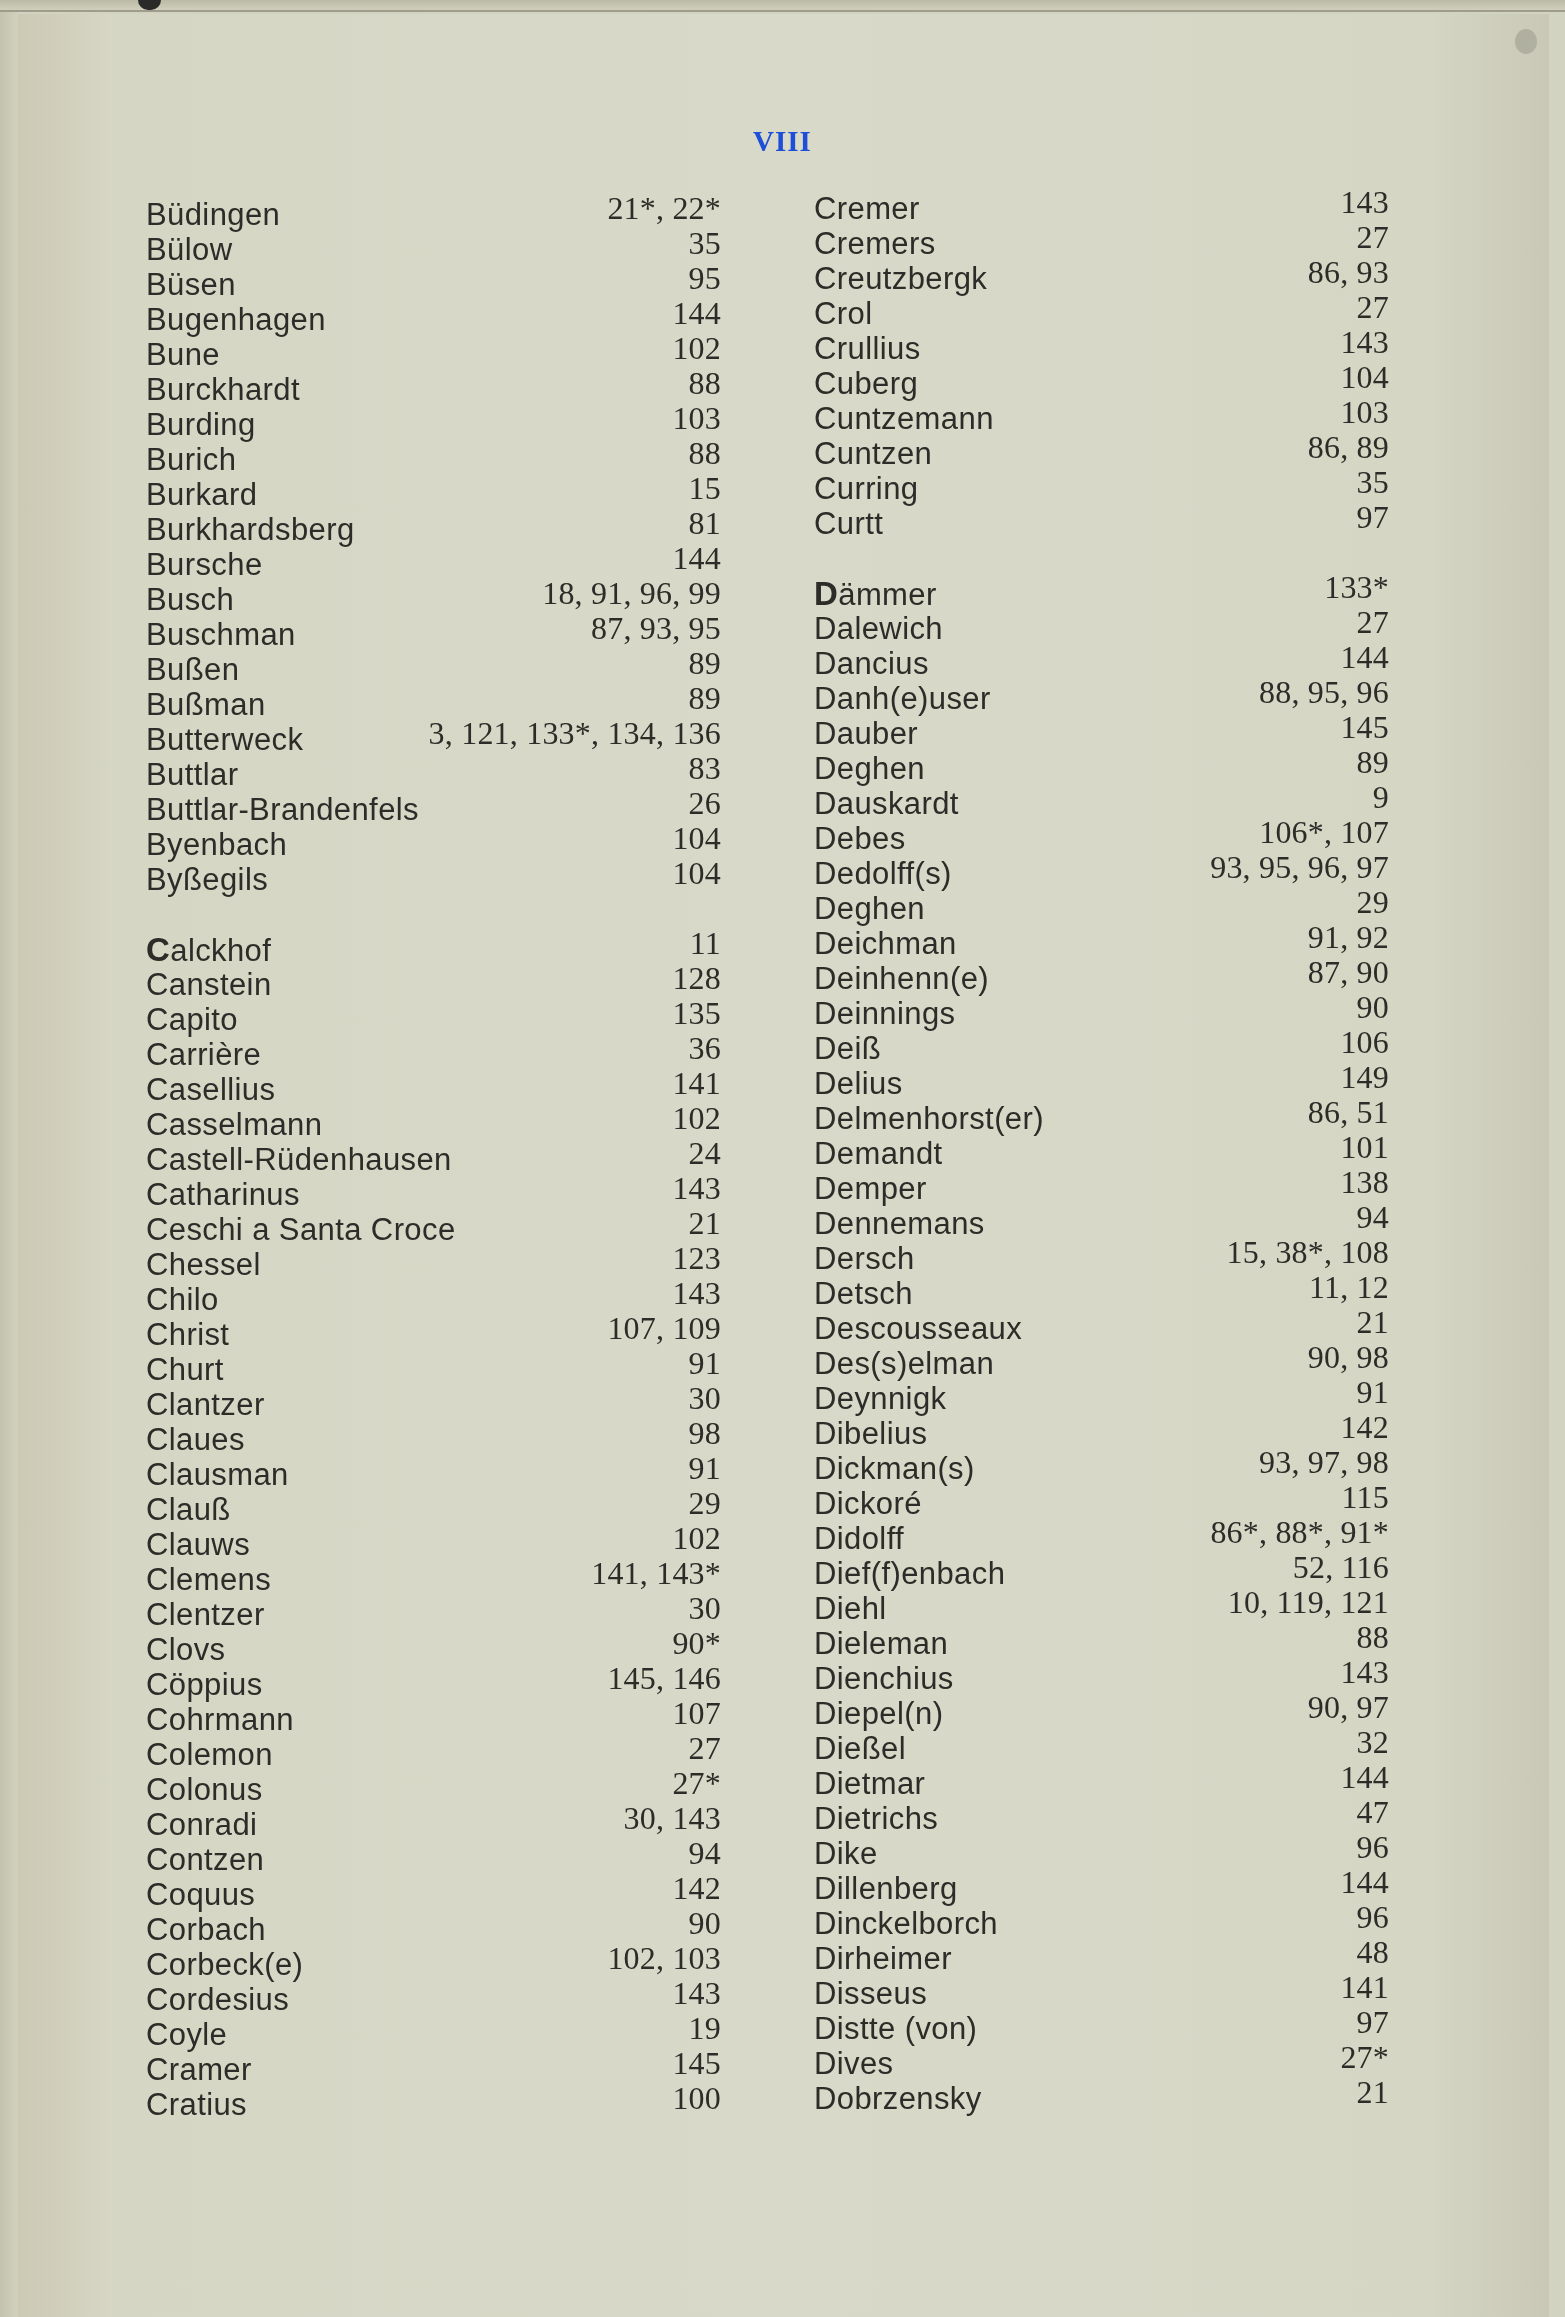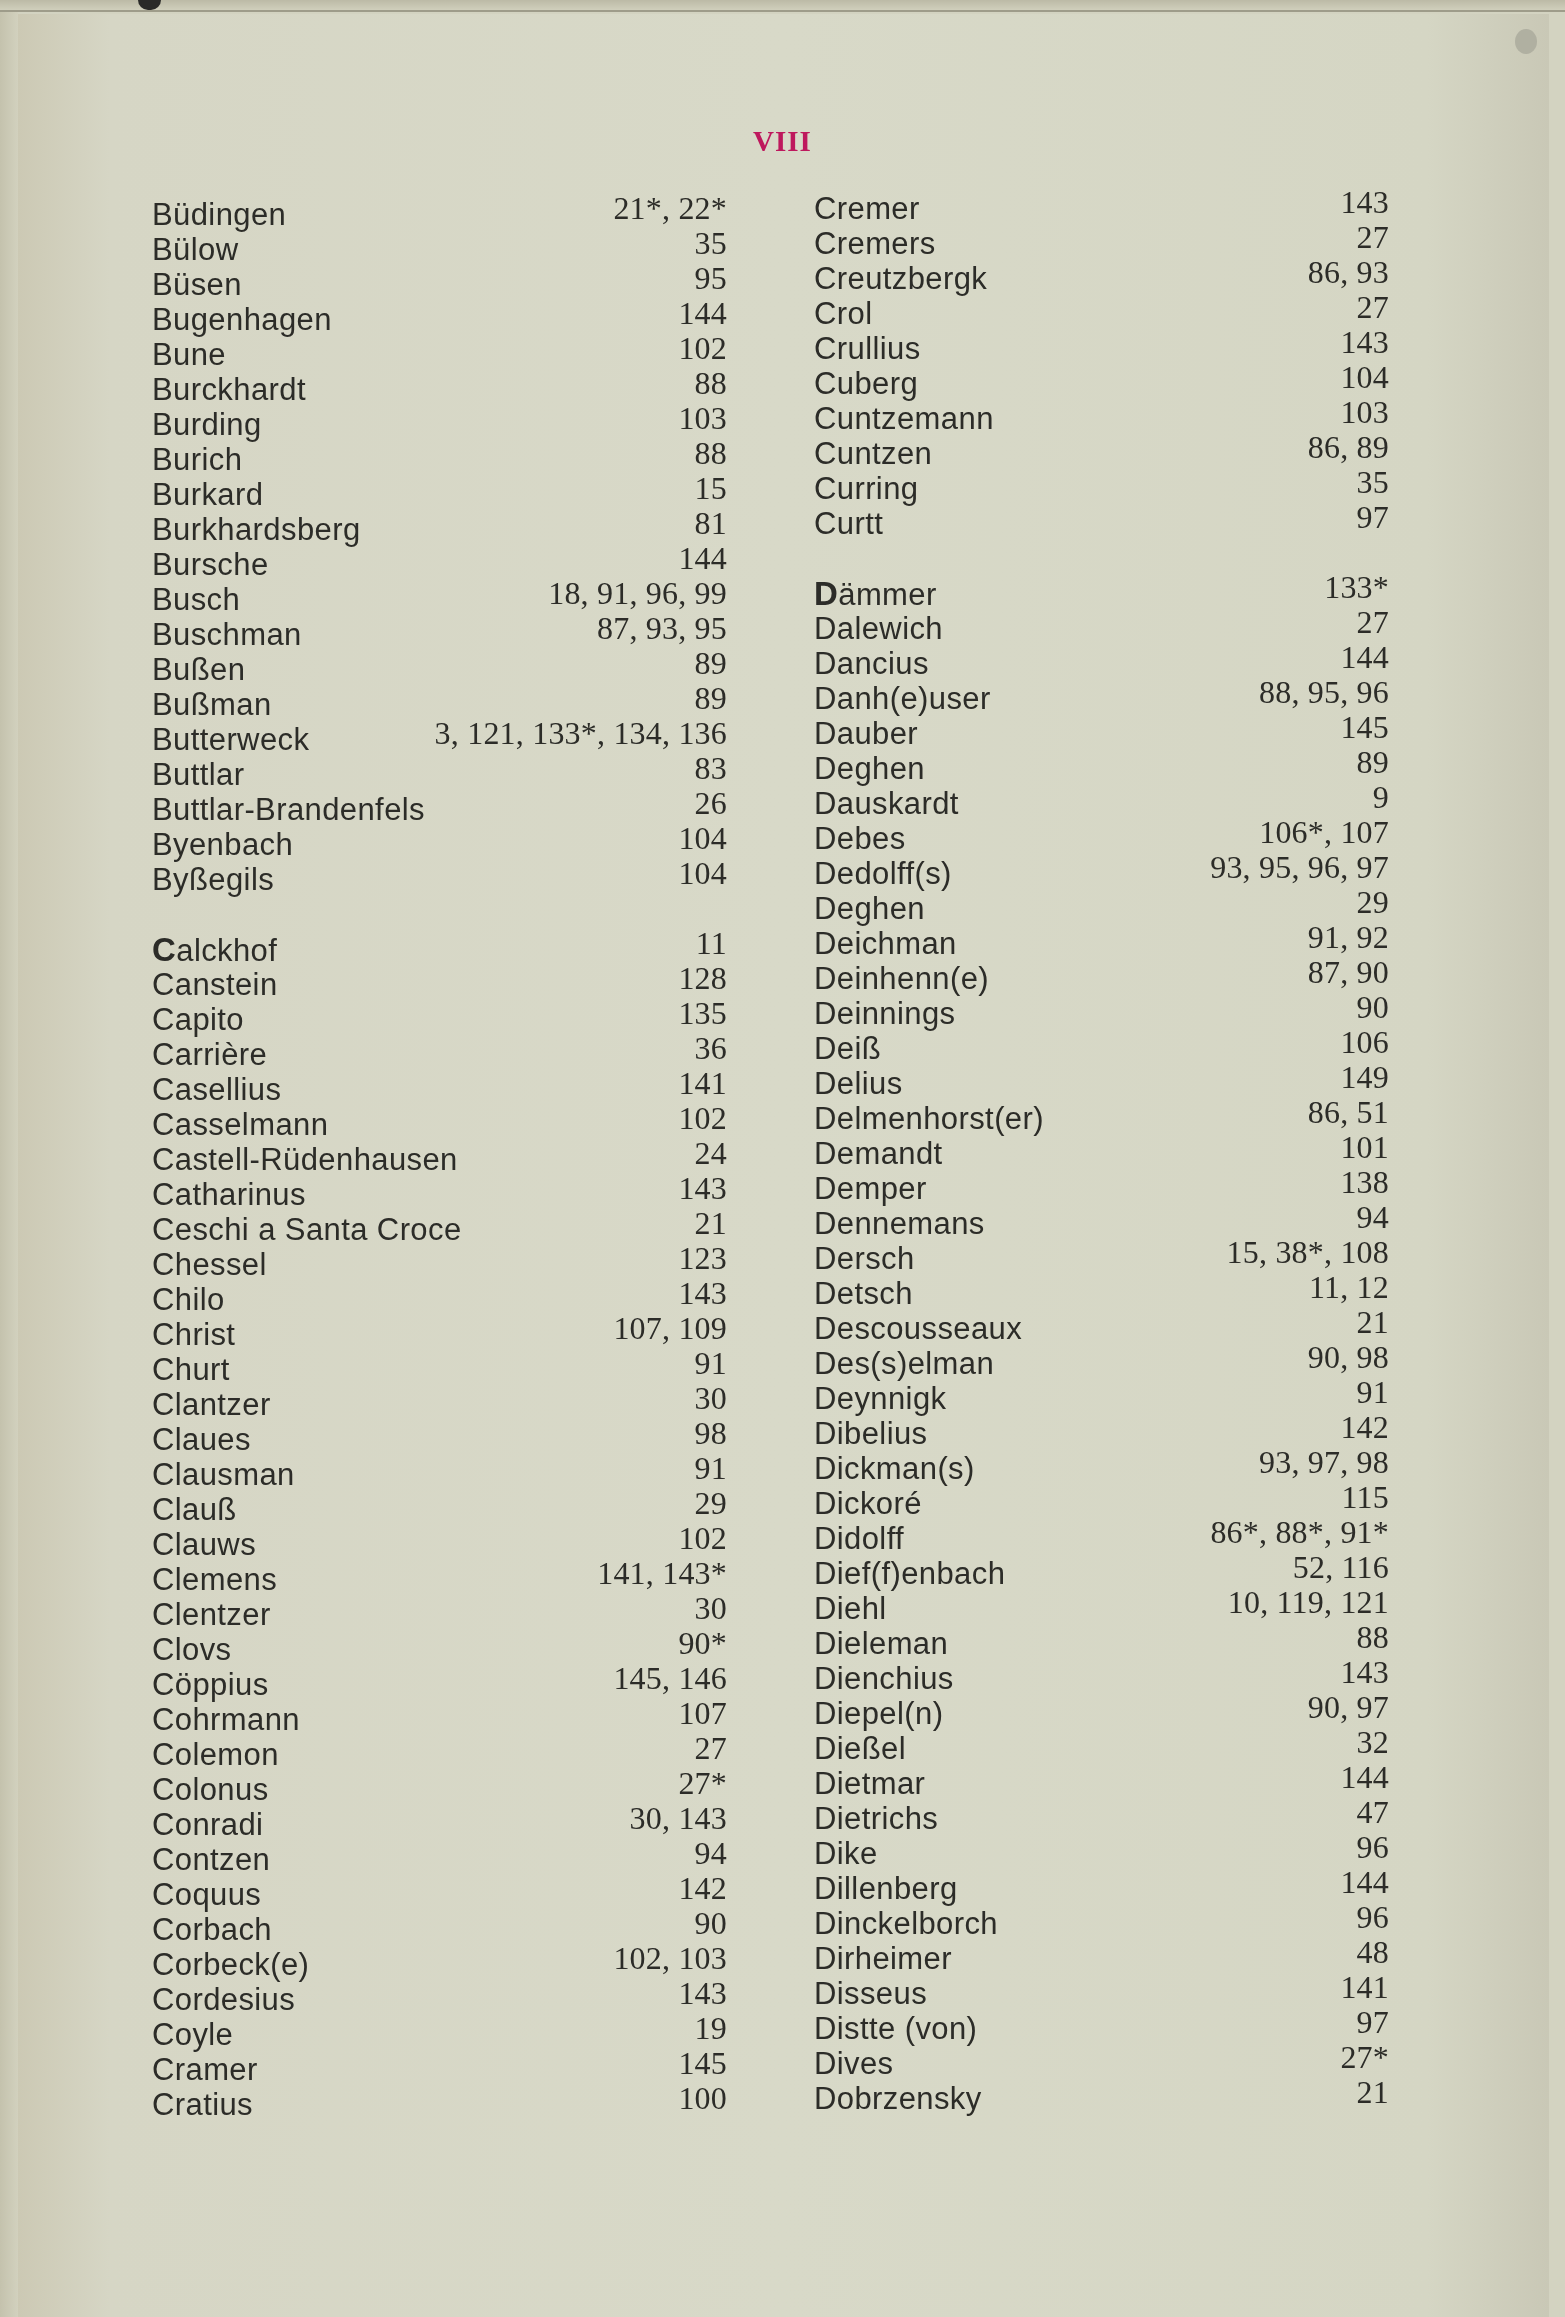--- a/index.html
+++ b/index.html
@@ -26,24 +26,24 @@
     position: absolute; left: 0; top: 11.7px; width: 17.6px; height: 2305px;
     background: linear-gradient(90deg, #c4c2ad, #d2d1be);
   }
   .spot {
     position: absolute; left: 1515px; top: 29px; width: 21.5px; height: 25px;
     border-radius: 50%; background: #a9a99b; opacity: .8;
   }
   .page-number {
     position: absolute; left: 0; width: 1565px; top: 125px; text-align: center;
     font-family: "Liberation Serif", serif; font-size: 29px; font-weight: bold;
-    color: #be185d; letter-spacing: 1px;
+    color: #1d4ed8; letter-spacing: 1px;
   }
   .col { position: absolute; }
-  .col-left { left: 152px; top: 197px; width: 575px; }
+  .col-left { left: 146px; top: 197px; width: 575px; }
   .col-right { left: 814px; top: 191px; width: 575px; }
   .row {
     position: relative; height: 35px; line-height: 35px; white-space: nowrap;
   }
   .col-right .row { height: 35px; line-height: 35px; }
   .gap { height: 35px; }
   .name {
     position: absolute; left: 0; top: 0; font-size: 31px;
     font-family: "Liberation Sans", sans-serif; letter-spacing: 0.4px;
   }

